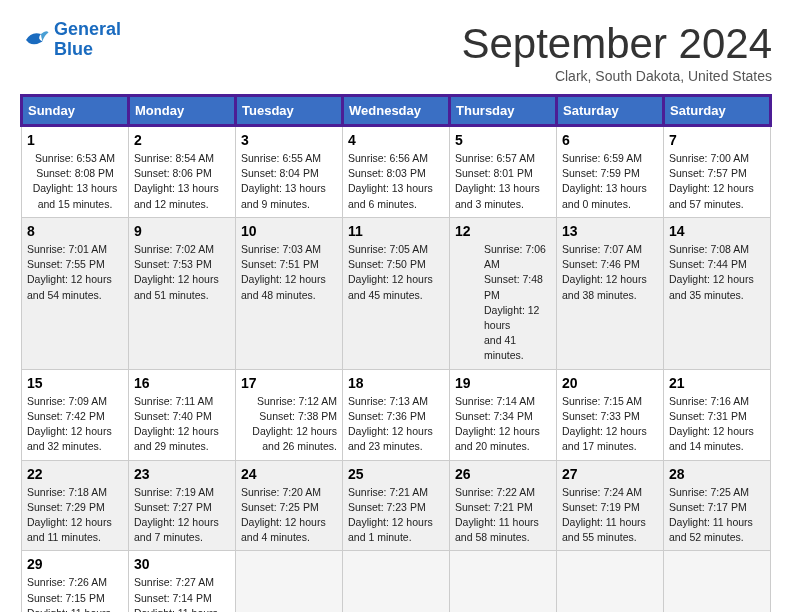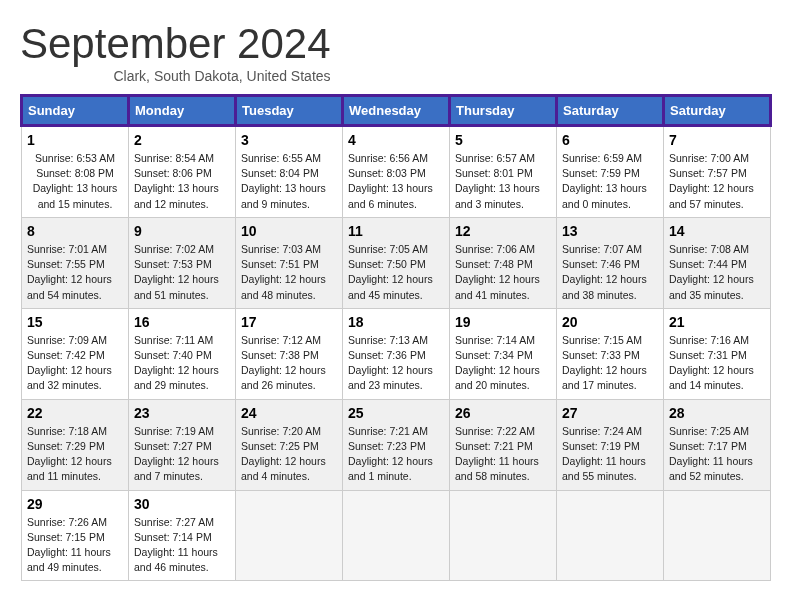--- a/index.html
+++ b/index.html
@@ -87,20 +87,30 @@
       color: #222;
     }
     .empty-cell {
       background: #f5f5f5;
     }
   </style>
 </head>
 <body>
 
 <div class="header">
+  <div class="logo">
+    <svg class="logo-bird" viewBox="0 0 40 40" xmlns="http://www.w3.org/2000/svg">
+      <path d="M8,20 Q15,8 28,12 Q22,18 30,22 Q20,28 12,24 Z" fill="#1a6bbf"></path>
+      <path d="M28,12 Q35,6 38,10 Q32,14 30,22 Q28,16 28,12 Z" fill="#4a9fd4"></path>
+    </svg>
+    <div>
+      <div class="logo-text"><span>General</span></div>
+      <div class="logo-text"><span>Blue</span></div>
+    </div>
+  </div>
   <div class="title-block">
     <div class="month-title">September 2024</div>
     <div class="location">Clark, South Dakota, United States</div>
   </div>
 </div>
 
 <table>
   <thead>
     <tr>
     <th>Sunday</th>
@@ -188,21 +198,21 @@
         </td>
         <td>
           <span class="day-num">11</span>
           <div class="day-info" style="white-space: pre-line;">Sunrise: 7:05 AM
 Sunset: 7:50 PM
 Daylight: 12 hours
 and 45 minutes.</div>
         </td>
         <td>
           <span class="day-num">12</span>
-          <div class="day-info" style="white-space: pre-line;">Sunrise: 7:06 AM
+          <div class="day-info" style="white-space: pre-line; margin-left: 29px;">Sunrise: 7:06 AM
 Sunset: 7:48 PM
 Daylight: 12 hours
 and 41 minutes.</div>
         </td>
         <td>
           <span class="day-num">13</span>
           <div class="day-info" style="white-space: pre-line;">Sunrise: 7:07 AM
 Sunset: 7:46 PM
 Daylight: 12 hours
 and 38 minutes.</div>
@@ -225,21 +235,21 @@
         </td>
         <td>
           <span class="day-num">16</span>
           <div class="day-info" style="white-space: pre-line;">Sunrise: 7:11 AM
 Sunset: 7:40 PM
 Daylight: 12 hours
 and 29 minutes.</div>
         </td>
         <td>
           <span class="day-num">17</span>
-          <div class="day-info" style="white-space: pre-line;">Sunrise: 7:12 AM
+          <div class="day-info" style="white-space: pre-line; text-align: right;">Sunrise: 7:12 AM
 Sunset: 7:38 PM
 Daylight: 12 hours
 and 26 minutes.</div>
         </td>
         <td>
           <span class="day-num">18</span>
           <div class="day-info" style="white-space: pre-line;">Sunrise: 7:13 AM
 Sunset: 7:36 PM
 Daylight: 12 hours
 and 23 minutes.</div>

